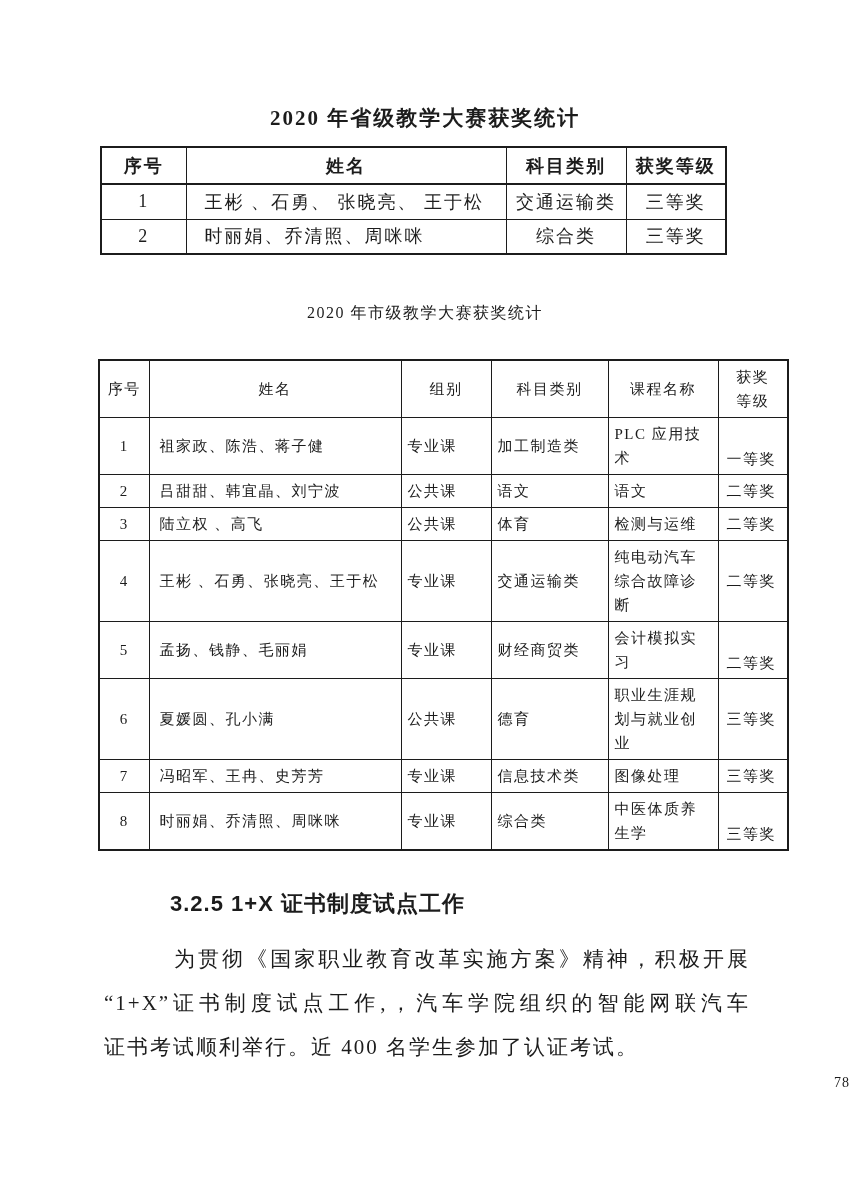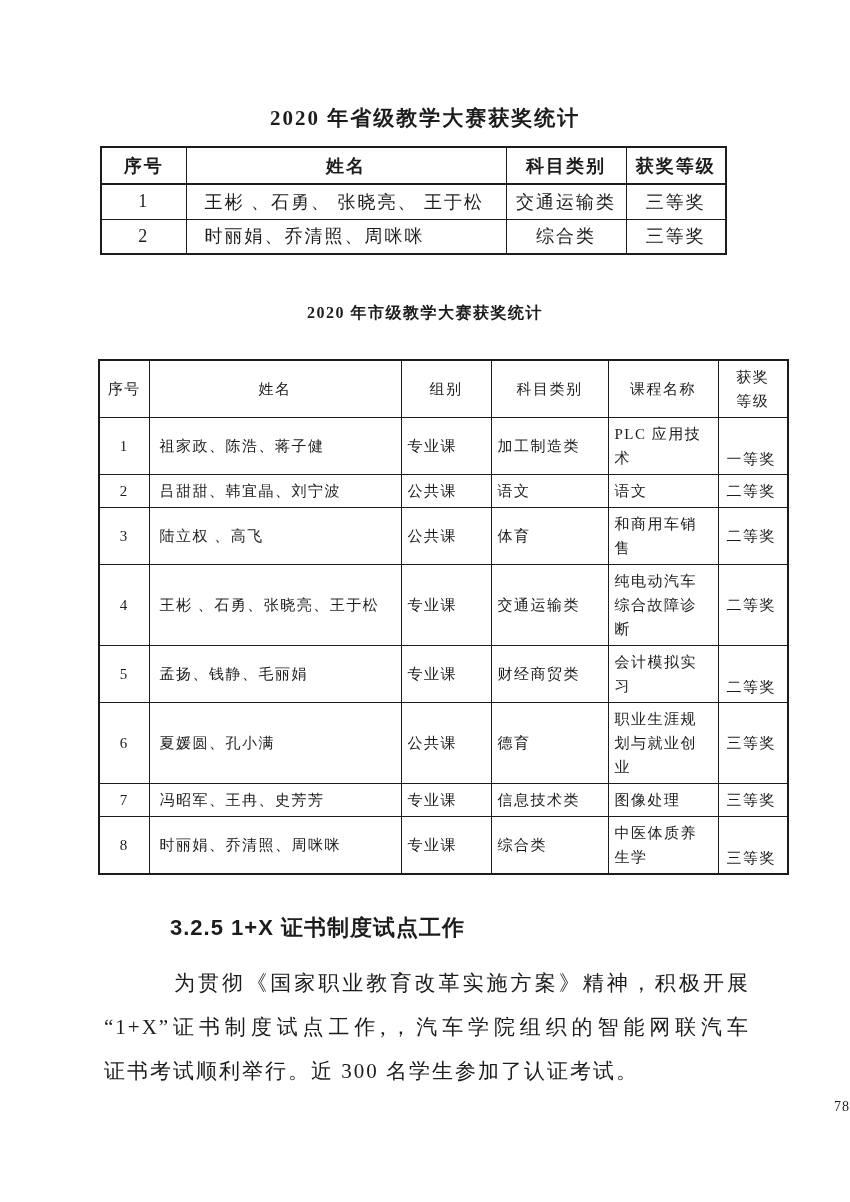--- a/index.html
+++ b/index.html
@@ -46,21 +46,21 @@
     height: 37px;
   }
   table.t1 td.c { text-align: center; }
   table.t1 td.names { text-align: left; padding-left: 18px; }
 
   
   .title2 {
     margin: 48px 0 0 0;
     text-align: center;
     font-size: 16px;
-    font-weight: bold;
+    font-weight: normal;
     letter-spacing: 1.5px;
   }
   table.t2 {
     margin: 35px 0 0 98px;
     width: 689px;
     border-collapse: collapse;
     table-layout: fixed;
     border: 2px solid #1c1c1c;
     font-size: 15px;
   }
@@ -183,21 +183,21 @@
         <td>公共课</td>
         <td>语文</td>
         <td>语文</td>
         <td class="award">二等奖</td>
       </tr>
       <tr>
         <td class="num">3</td>
         <td class="name">陆立权 、高飞</td>
         <td>公共课</td>
         <td>体育</td>
-        <td>和商用车销售</td>
+        <td>检测与运维</td>
         <td class="award">二等奖</td>
       </tr>
       <tr>
         <td class="num">4</td>
         <td class="name">王彬 、石勇、张晓亮、王于松</td>
         <td>专业课</td>
         <td>交通运输类</td>
         <td>纯电动汽车综合故障诊断</td>
         <td class="award">二等奖</td>
       </tr>
@@ -234,18 +234,18 @@
         <td class="award vb">三等奖</td>
       </tr>
     </tbody>
   </table>
 
   <div class="sec-heading">3.2.5 1+X 证书制度试点工作</div>
 
   <div class="para">
     <div class="line first">为贯彻《国家职业教育改革实施方案》精神，积极开展</div>
     <div class="line">“1+X”证书制度试点工作,，汽车学院组织的智能网联汽车</div>
-    <div class="line last">证书考试顺利举行。近 300 名学生参加了认证考试。</div>
+    <div class="line last">证书考试顺利举行。近 400 名学生参加了认证考试。</div>
   </div>
 
   <div class="page-num">78</div>
 
 </div>
 
 </body></html>

